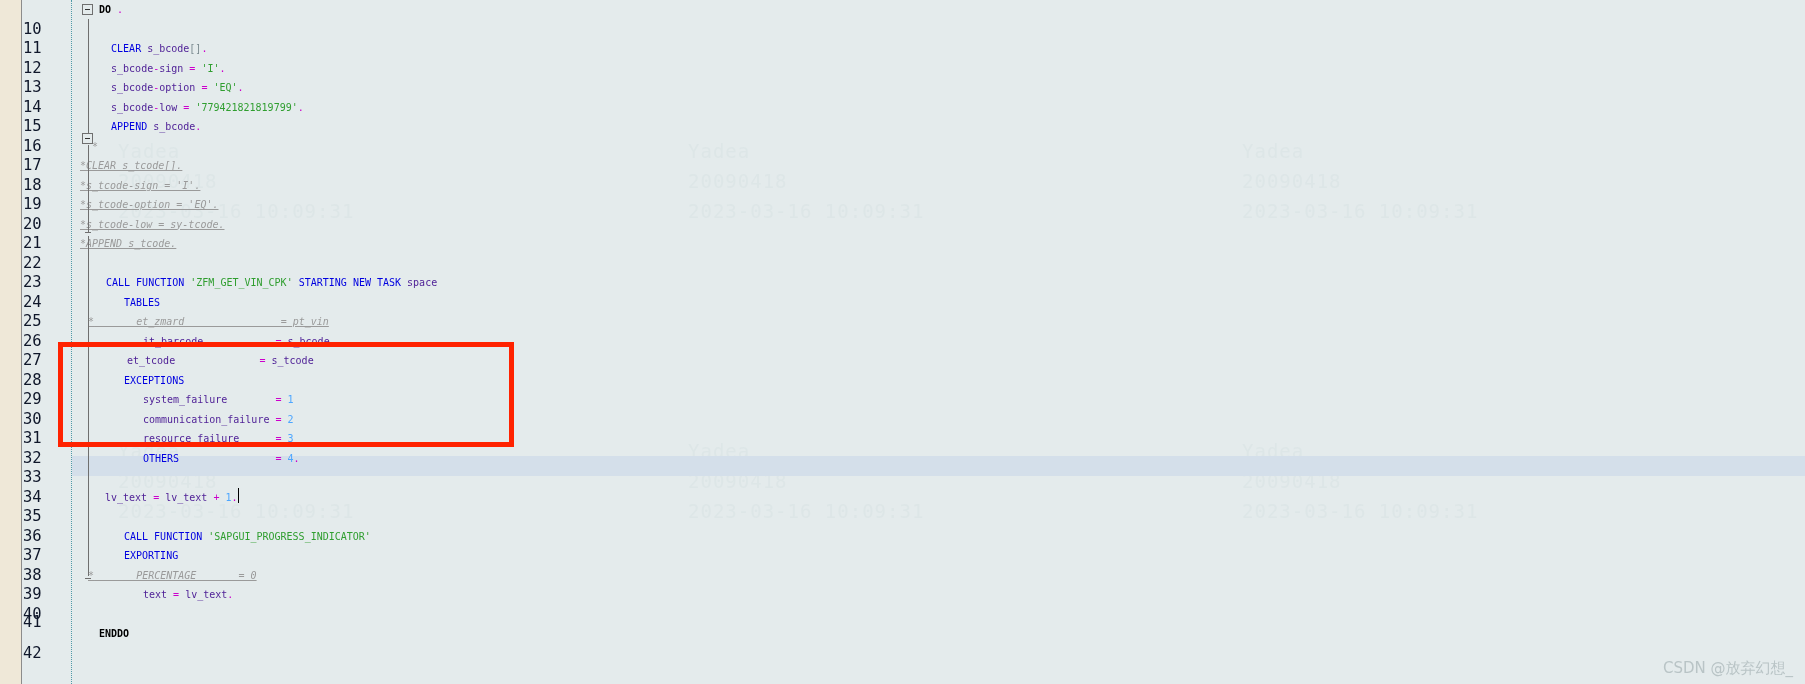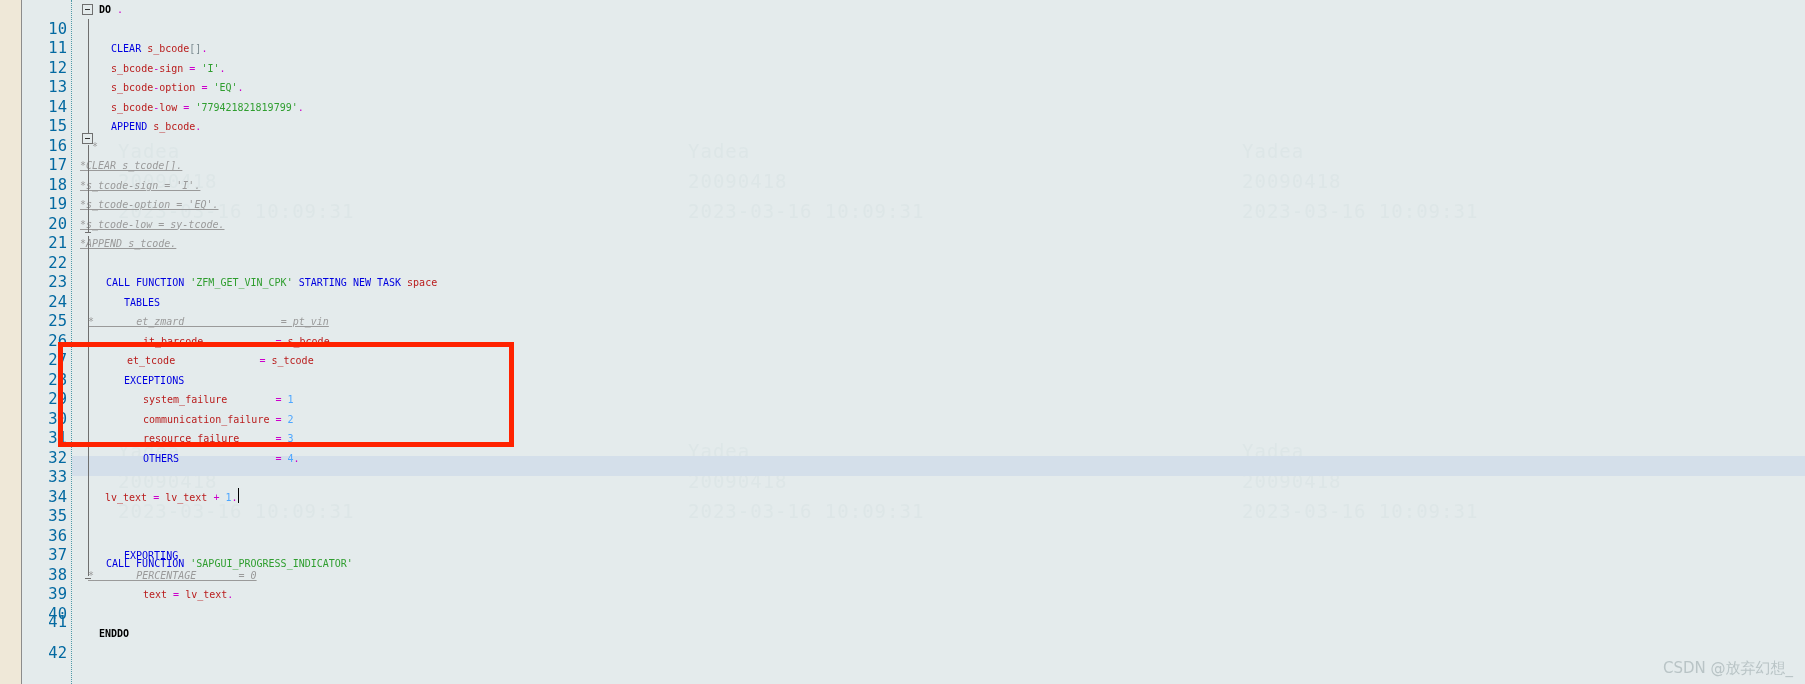--- a/index.html
+++ b/index.html
@@ -64,22 +64,22 @@
     height: 19.5px;
     line-height: 19.5px;
     white-space: pre;
     font-size: 15.5px;
   }
 
   .ln {
     position: absolute;
     left: 23px;
     width: 44px;
-    text-align: right;
-    color: #0369a1;
+    text-align: left;
+    color: #0f172a;
     font-size: 15.5px;
     font-family: "DejaVu Sans Mono", "Liberation Mono", monospace;
     user-select: none;
   }
 
   
   .gutter-dotted {
     position: absolute;
     left: 71px; top: 0;
     width: 0; height: 684px;
@@ -128,21 +128,21 @@
     font-family: "DejaVu Sans Mono", "Liberation Mono", monospace;
     font-size: 10px;
   }
 
   
   .kw      { color: #0000e0; }
   .kwb     { color: #000000; font-weight: bold; }
   .str     { color: #2f9e2f; }
   .num     { color: #4da6ff; }
   .op      { color: #cc00cc; }
-  .plain   { color: #b91c1c; }
+  .plain   { color: #4c1d95; }
   .punc    { color: #cc00cc; }
   .brk     { color: #7a8a8f; }
   .cmt     { color: #9a9a9a; font-style: italic; text-decoration: underline; }
   .cmtmark { color: #9a9a9a; }
 
   
   .line-highlight {
     position: absolute;
     left: 72px;
     height: 19.5px;
@@ -364,21 +364,21 @@
       <span class="code-text" style="left:105px;"><span class="plain">lv_text </span><span class="op">=</span><span class="plain"> lv_text </span><span class="op">+</span><span class="plain"> </span><span class="num">1</span><span class="punc">.</span><span class="caret"></span></span>
     </div>
 
     <div class="code-row" style="top:507px; position:absolute; left:0; right:0;">
       <span class="ln">36</span>
       <span class="code-text"></span>
     </div>
 
     <div class="code-row" style="top:526.5px; position:absolute; left:0; right:0;">
       <span class="ln">37</span>
-      <span class="code-text" style="left:106px;margin-top:27px;"><span class="kw">CALL FUNCTION</span><span class="plain"> </span><span class="str">'SAPGUI_PROGRESS_INDICATOR'</span></span>
+      <span class="code-text" style="left:124px;"><span class="kw">CALL FUNCTION</span><span class="plain"> </span><span class="str">'SAPGUI_PROGRESS_INDICATOR'</span></span>
     </div>
 
     <div class="code-row" style="top:546px; position:absolute; left:0; right:0;">
       <span class="ln">38</span>
       <span class="code-text" style="left:124px;"><span class="kw">EXPORTING</span></span>
     </div>
 
     <div class="code-row" style="top:565.5px; position:absolute; left:0; right:0;">
       <span class="ln">39</span>
       <span class="code-text cmt" style="left:88px;"><span class="cmtmark">*</span>       PERCENTAGE       = 0</span>

